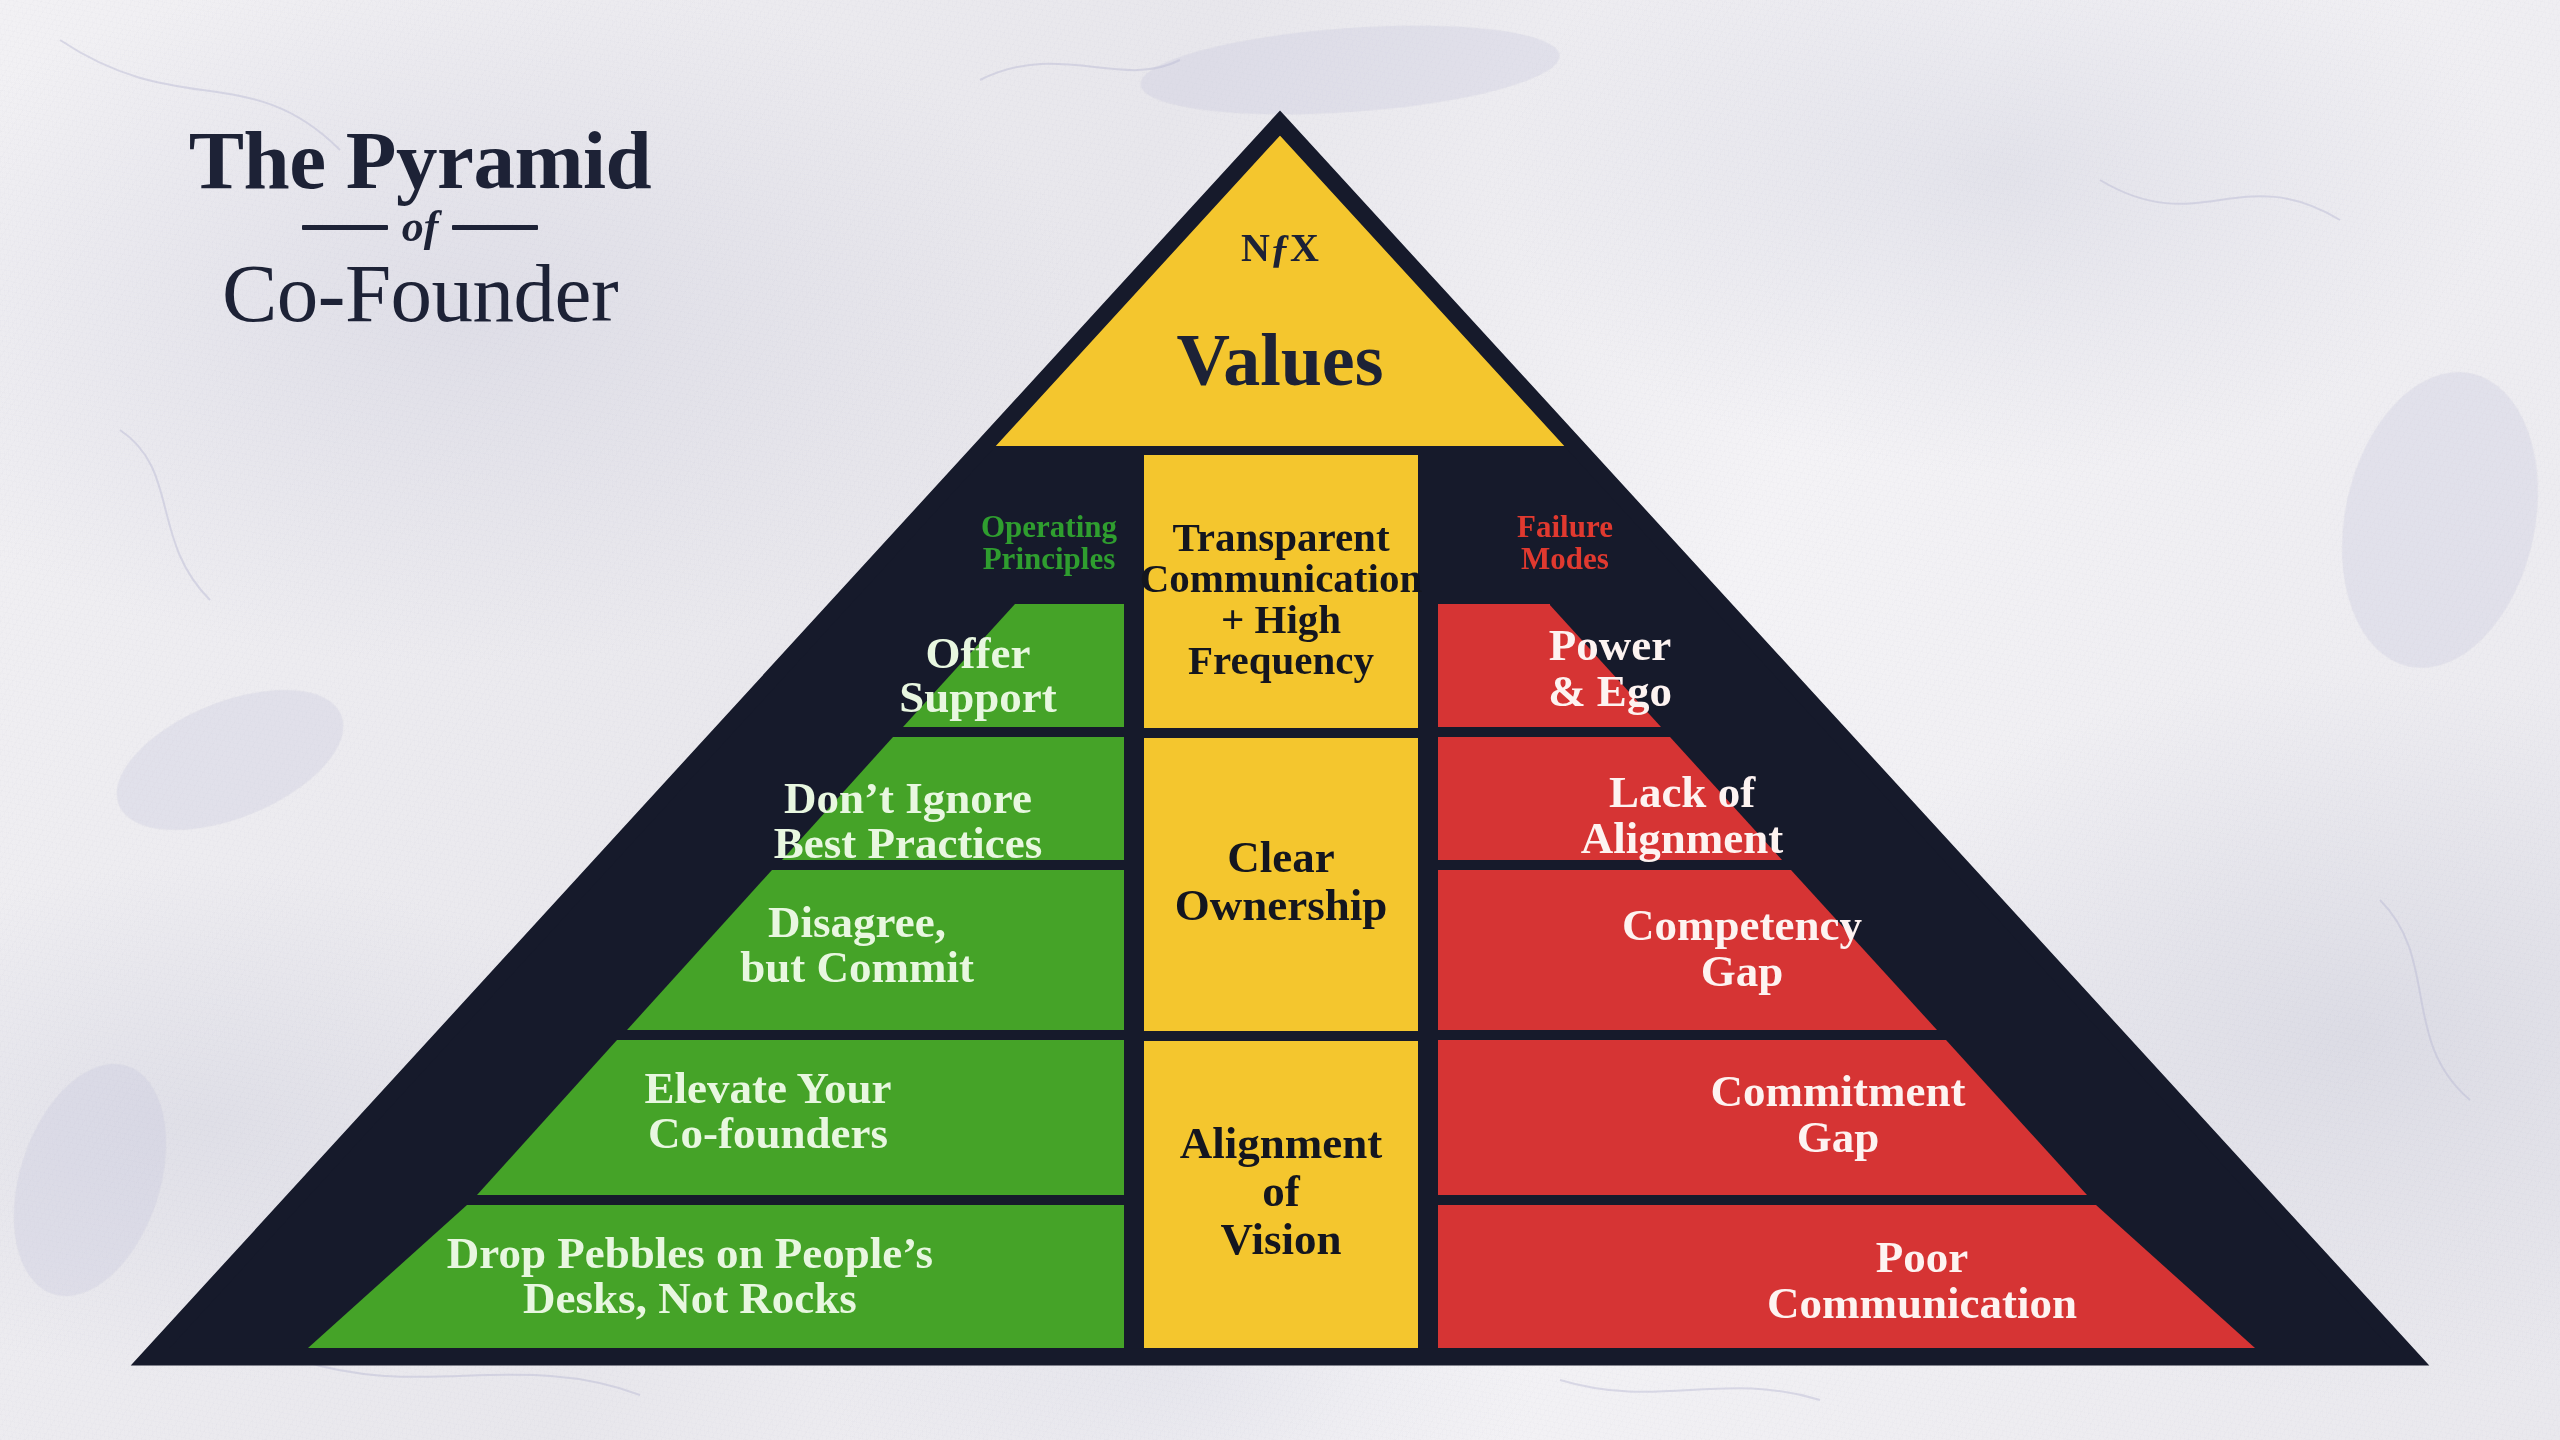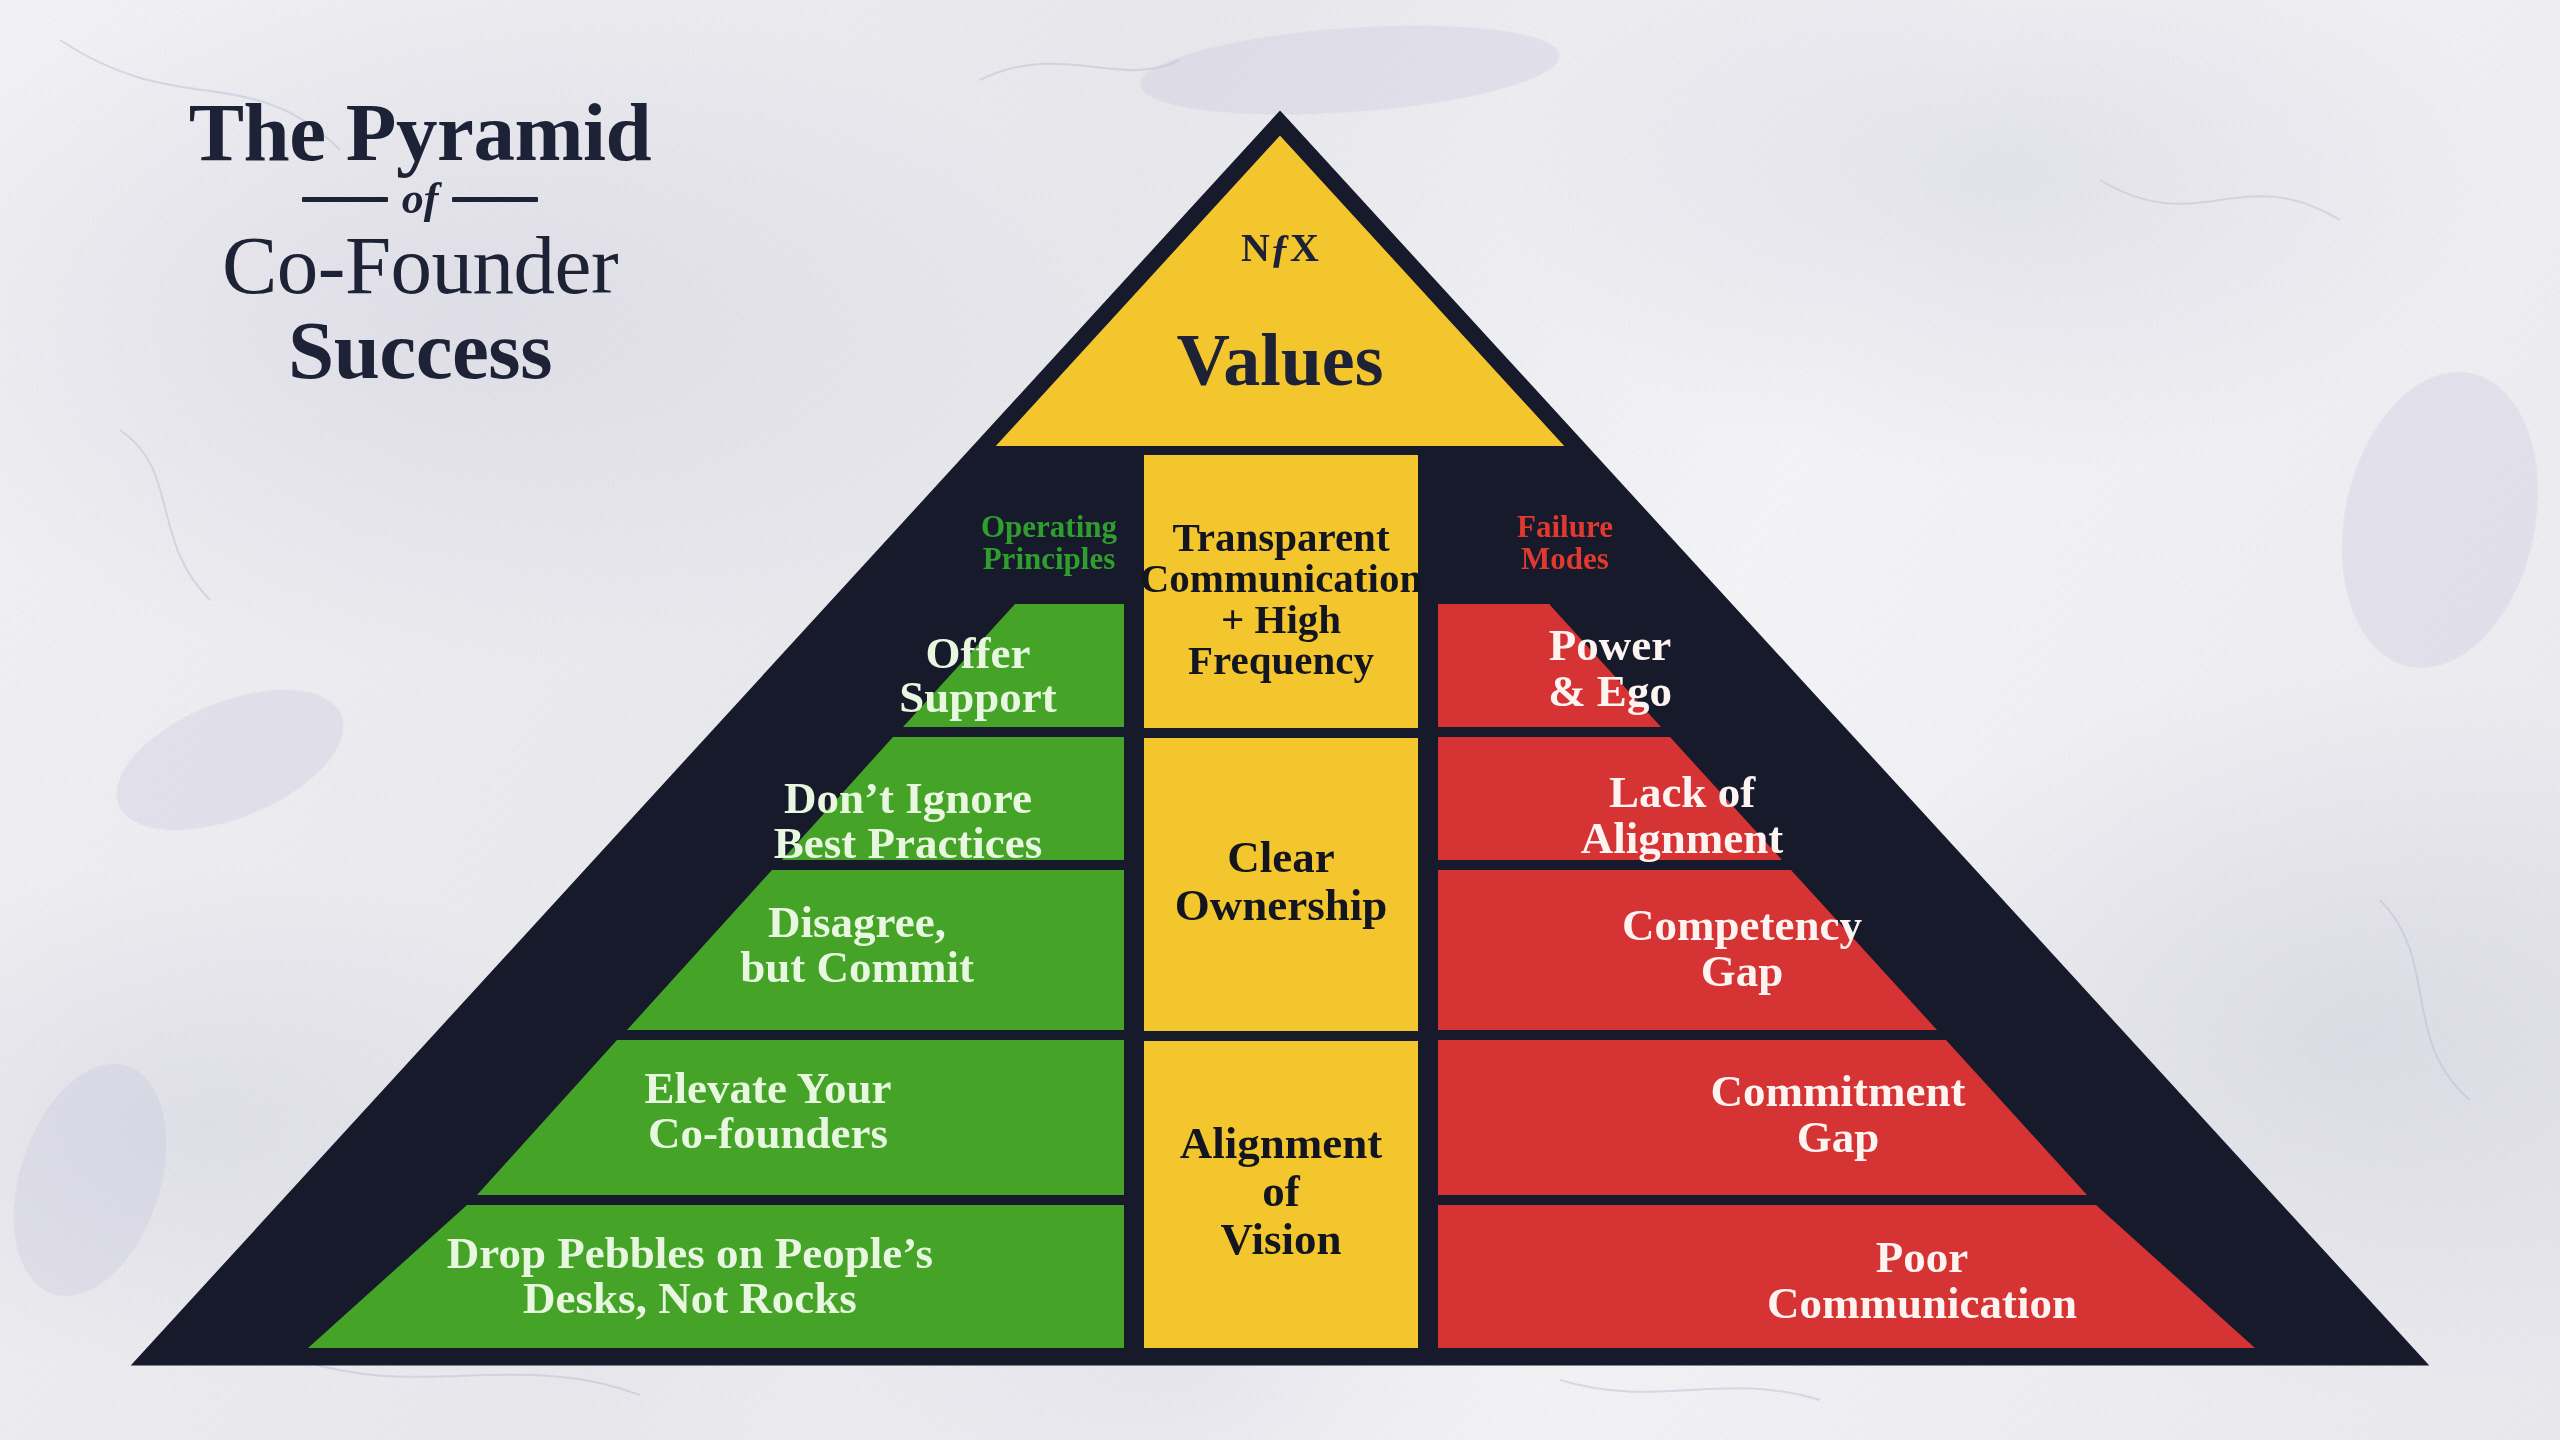--- a/index.html
+++ b/index.html
@@ -31,20 +31,21 @@
 
   
   #title-block{
     position:absolute;left:70px;top:92px;width:700px;
     text-align:center;color:#1d2236;
     user-select:none;
   }
   #title-line1{
     font-size:83px;font-weight:700;line-height:.98;
     letter-spacing:-.5px;
+    margin-top:28px;
   }
   #title-of-row{
     display:flex;align-items:center;justify-content:center;
     gap:14px;margin:4px 0 2px;
   }
   .rule{display:block;width:86px;height:5px;background:#1d2236;border-radius:1px;}
   #title-of{
     font-style:italic;font-size:44px;font-weight:600;line-height:1;
   }
   #title-line2{
@@ -97,21 +98,20 @@
 </svg>
 
 <div id="title-block">
   <div id="title-line1">The Pyramid</div>
   <div id="title-of-row">
     <span class="rule"></span>
     <span id="title-of">of</span>
     <span class="rule"></span>
   </div>
   <div id="title-line2">Co-Founder</div>
-  <div id="title-line3">Success</div>
 </div>
 
 <svg id="pyramid" viewBox="0 0 2560 1440">
 
   <defs>
     <clipPath id="tri-clip">
       <polygon points="1280,123 2410,1357 150,1357"></polygon>
     </clipPath>
   </defs>
 

